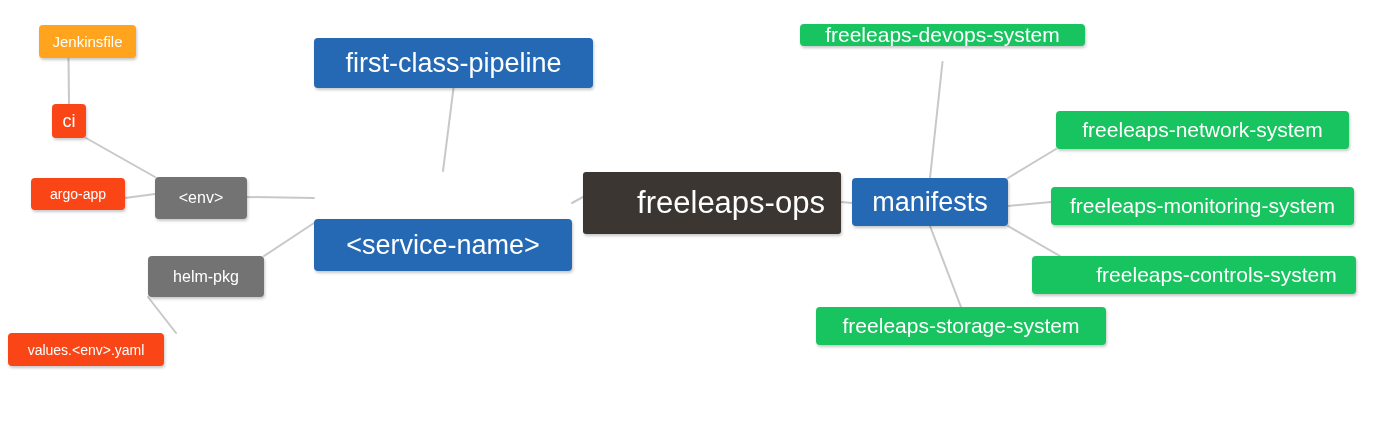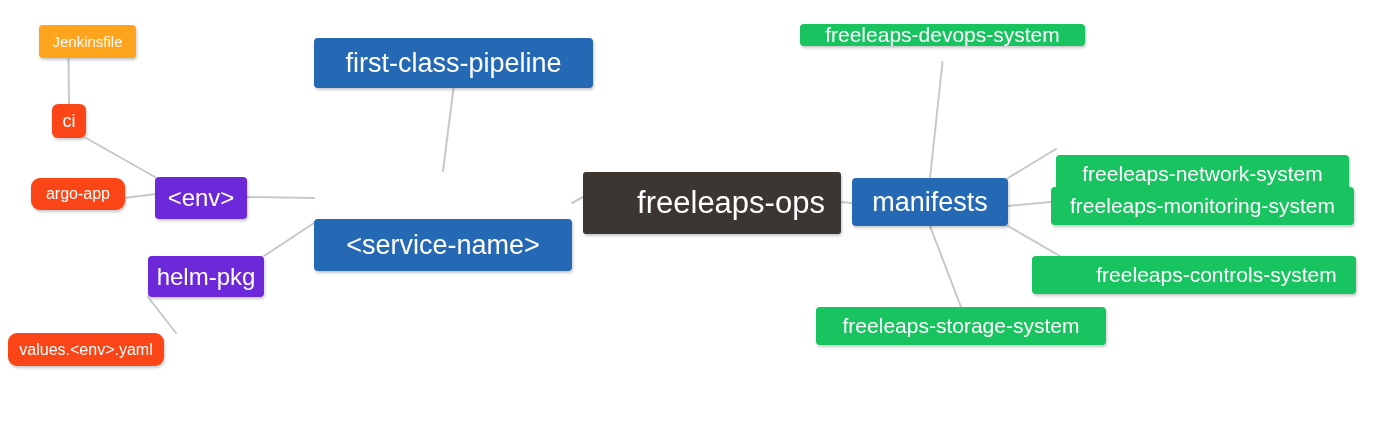--- a/index.html
+++ b/index.html
@@ -43,33 +43,31 @@
   }
   .node-l1 {
     background: #2569b4;
     font-size: 27px;
   }
   .node-green {
     background: #18c45f;
     font-size: 21px;
   }
   .node-green-big {
-    background: #6d28d9;
-    font-size: 24px;
+    background: #737373;
+    font-size: 16px;
     text-align: center;
   }
   .node-red {
     background: #fa4616;
     font-size: 18px;
-    border-radius: 6px;
   }
   .node-red-sm {
     background: #fa4616;
-    font-size: 16px;
-    border-radius: 9px;
+    font-size: 14px;
   }
   .node-orange {
     background: #ffa41c;
     font-size: 15px;
     margin-left: 19px;
   }
 </style>
 </head>
 <body>
 
@@ -117,21 +115,21 @@
       </div>
       <div class="node node-red-sm" style="left: 31px; top: 178px; width: 94px; height: 32px;">
         <span>argo-app</span>
       </div>
       <div class="node node-red-sm" style="left: 8px; top: 333px; width: 156px; height: 33px;">
         <span>values.&lt;env&gt;.yaml</span>
       </div>
       <div class="node node-green" style="left: 800px; top: 24px; width: 285px; height: 22px;">
         <span>freeleaps-devops-system</span>
       </div>
-      <div class="node node-green" style="left: 1056px; top: 111px; width: 293px; height: 38px; margin-top: 44px;">
+      <div class="node node-green" style="left: 1056px; top: 111px; width: 293px; height: 38px;">
         <span>freeleaps-network-system</span>
       </div>
       <div class="node node-green" style="left: 1051px; top: 187px; width: 303px; height: 38px;">
         <span>freeleaps-monitoring-system</span>
       </div>
       <div class="node node-green" style="left: 1032px; top: 256px; width: 324px; height: 38px; padding-left: 45px;">
         <span>freeleaps-controls-system</span>
       </div>
       <div class="node node-green" style="left: 816px; top: 307px; width: 290px; height: 38px;">
         <span>freeleaps-storage-system</span>

